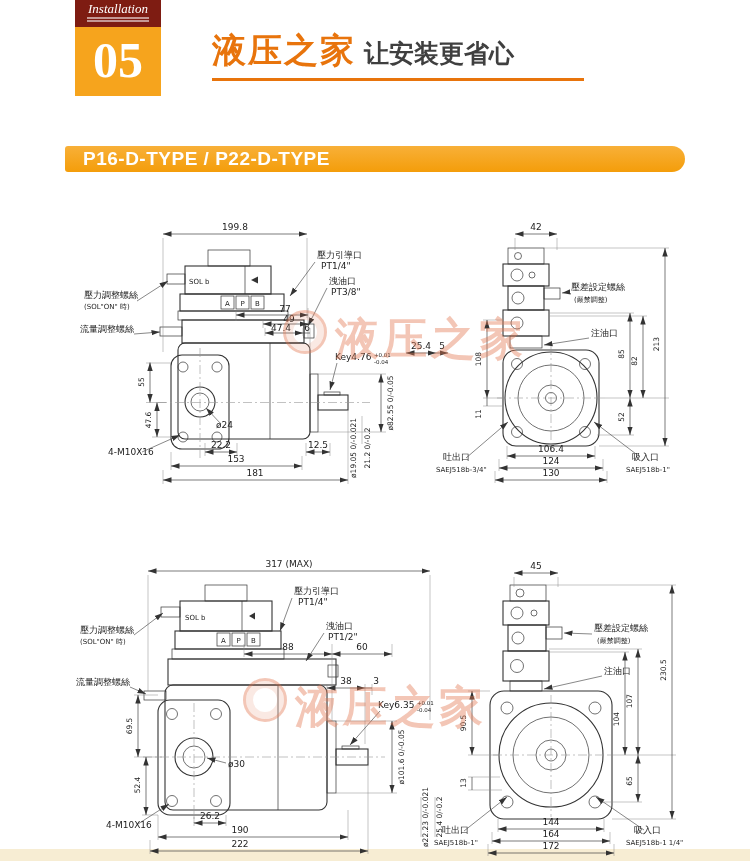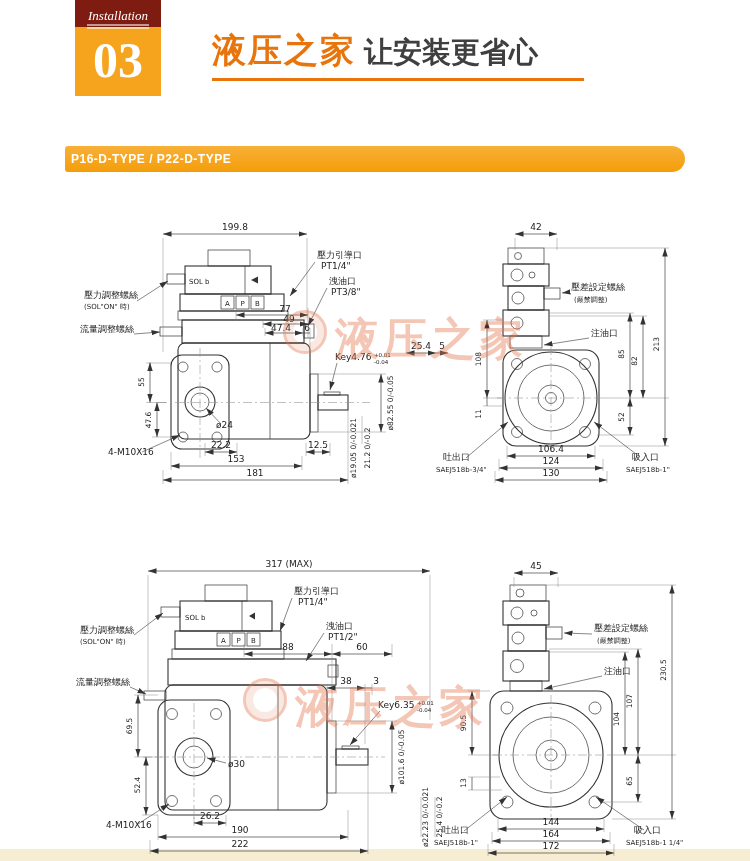--- a/index.html
+++ b/index.html
@@ -1,31 +1,31 @@
 <!DOCTYPE html>
 <html><head>
 <meta charset="utf-8">
 <style>
   *{margin:0;padding:0;box-sizing:border-box}
   html,body{width:750px;height:861px}
   body{position:relative;background:#fff;font-family:"Liberation Sans",sans-serif;overflow:hidden}
   .page{position:absolute;inset:0;background:#fff}
   
   .badge{position:absolute;left:75px;top:0;width:86px;height:96px;background:#f6a41d;z-index:4}
-  .badge-band{height:27px;background:#7e1c12;color:#fff;text-align:center;font-family:"Liberation Serif",serif;font-style:italic;font-size:13px;line-height:15px;padding-top:8px}
+  .badge-band{height:27px;background:#7e1c12;color:#fff;text-align:center;font-family:"Liberation Serif",serif;font-style:italic;font-size:13px;line-height:15px;padding-top:1px}
   .badge-band i{display:block;width:62px;height:2px;background:rgba(255,255,255,.55);margin:1px auto 0}
   .badge-number{color:#fff;font-family:"Liberation Serif",serif;font-weight:bold;font-size:50px;text-align:center;line-height:66px}
   .title-block{position:absolute;left:212px;top:28px;width:372px;z-index:4}
   .title-row{white-space:nowrap}
   .title-cn{color:#e8740c;font-size:34px;font-weight:bold;letter-spacing:2px}
-  .title-suffix{color:#3f3f3f;font-size:29px;font-weight:bold;margin-left:8px}
+  .title-suffix{color:#3f3f3f;font-size:25px;font-weight:bold;margin-left:8px}
   .title-underline{height:3px;background:#e8740c;margin-top:4px}
   .subtitle{text-align:center;font-family:"Liberation Serif",serif;font-size:12px;font-weight:bold;color:#222;margin-top:4px}
   
-  .section-bar{position:absolute;left:65px;width:620px;height:26px;background:linear-gradient(180deg,#f8b038,#f49d0a);border-radius:3px 13px 13px 3px;color:#fff;font-size:12px;font-weight:bold;line-height:26px;padding-left:6px;letter-spacing:.5px;z-index:4}
+  .section-bar{position:absolute;left:65px;width:620px;height:26px;background:linear-gradient(180deg,#f8b038,#f49d0a);border-radius:3px 13px 13px 3px;color:#fff;font-size:19px;font-weight:bold;line-height:26px;padding-left:18px;letter-spacing:.5px;z-index:4}
   .sb1{top:146px}.sb2{top:512px}
   
   svg.drawing{position:absolute;left:40px;z-index:2}
   #d1{top:176px}
   #d2{top:545px}
   svg text{font-family:"DejaVu Sans",sans-serif;font-size:9px;fill:#1c1c1c}
   .ol{fill:none;stroke:#333;stroke-width:1.1}
   .o2{fill:none;stroke:#333;stroke-width:.7}
   .dm{stroke:#444;stroke-width:.7}
   .ex line,.ex{stroke:#8a8a8a;stroke-width:.5}
@@ -46,21 +46,21 @@
 <body>
 
 <div class="page">
 
   <div class="badge">
     <div class="badge-band">
       <span>Installation</span>
       <i></i>
       <i></i>
     </div>
-    <div class="badge-number">03</div>
+    <div class="badge-number">05</div>
   </div>
   <div class="title-block">
     <div class="title-row">
       <span class="title-cn">液压之家</span><span class="title-suffix">让安装更省心</span>
     </div>
     <div class="title-underline"></div>
   </div>
 
   <div class="section-bar sb1"><span>P16-D-TYPE / P22-D-TYPE</span></div>
 

